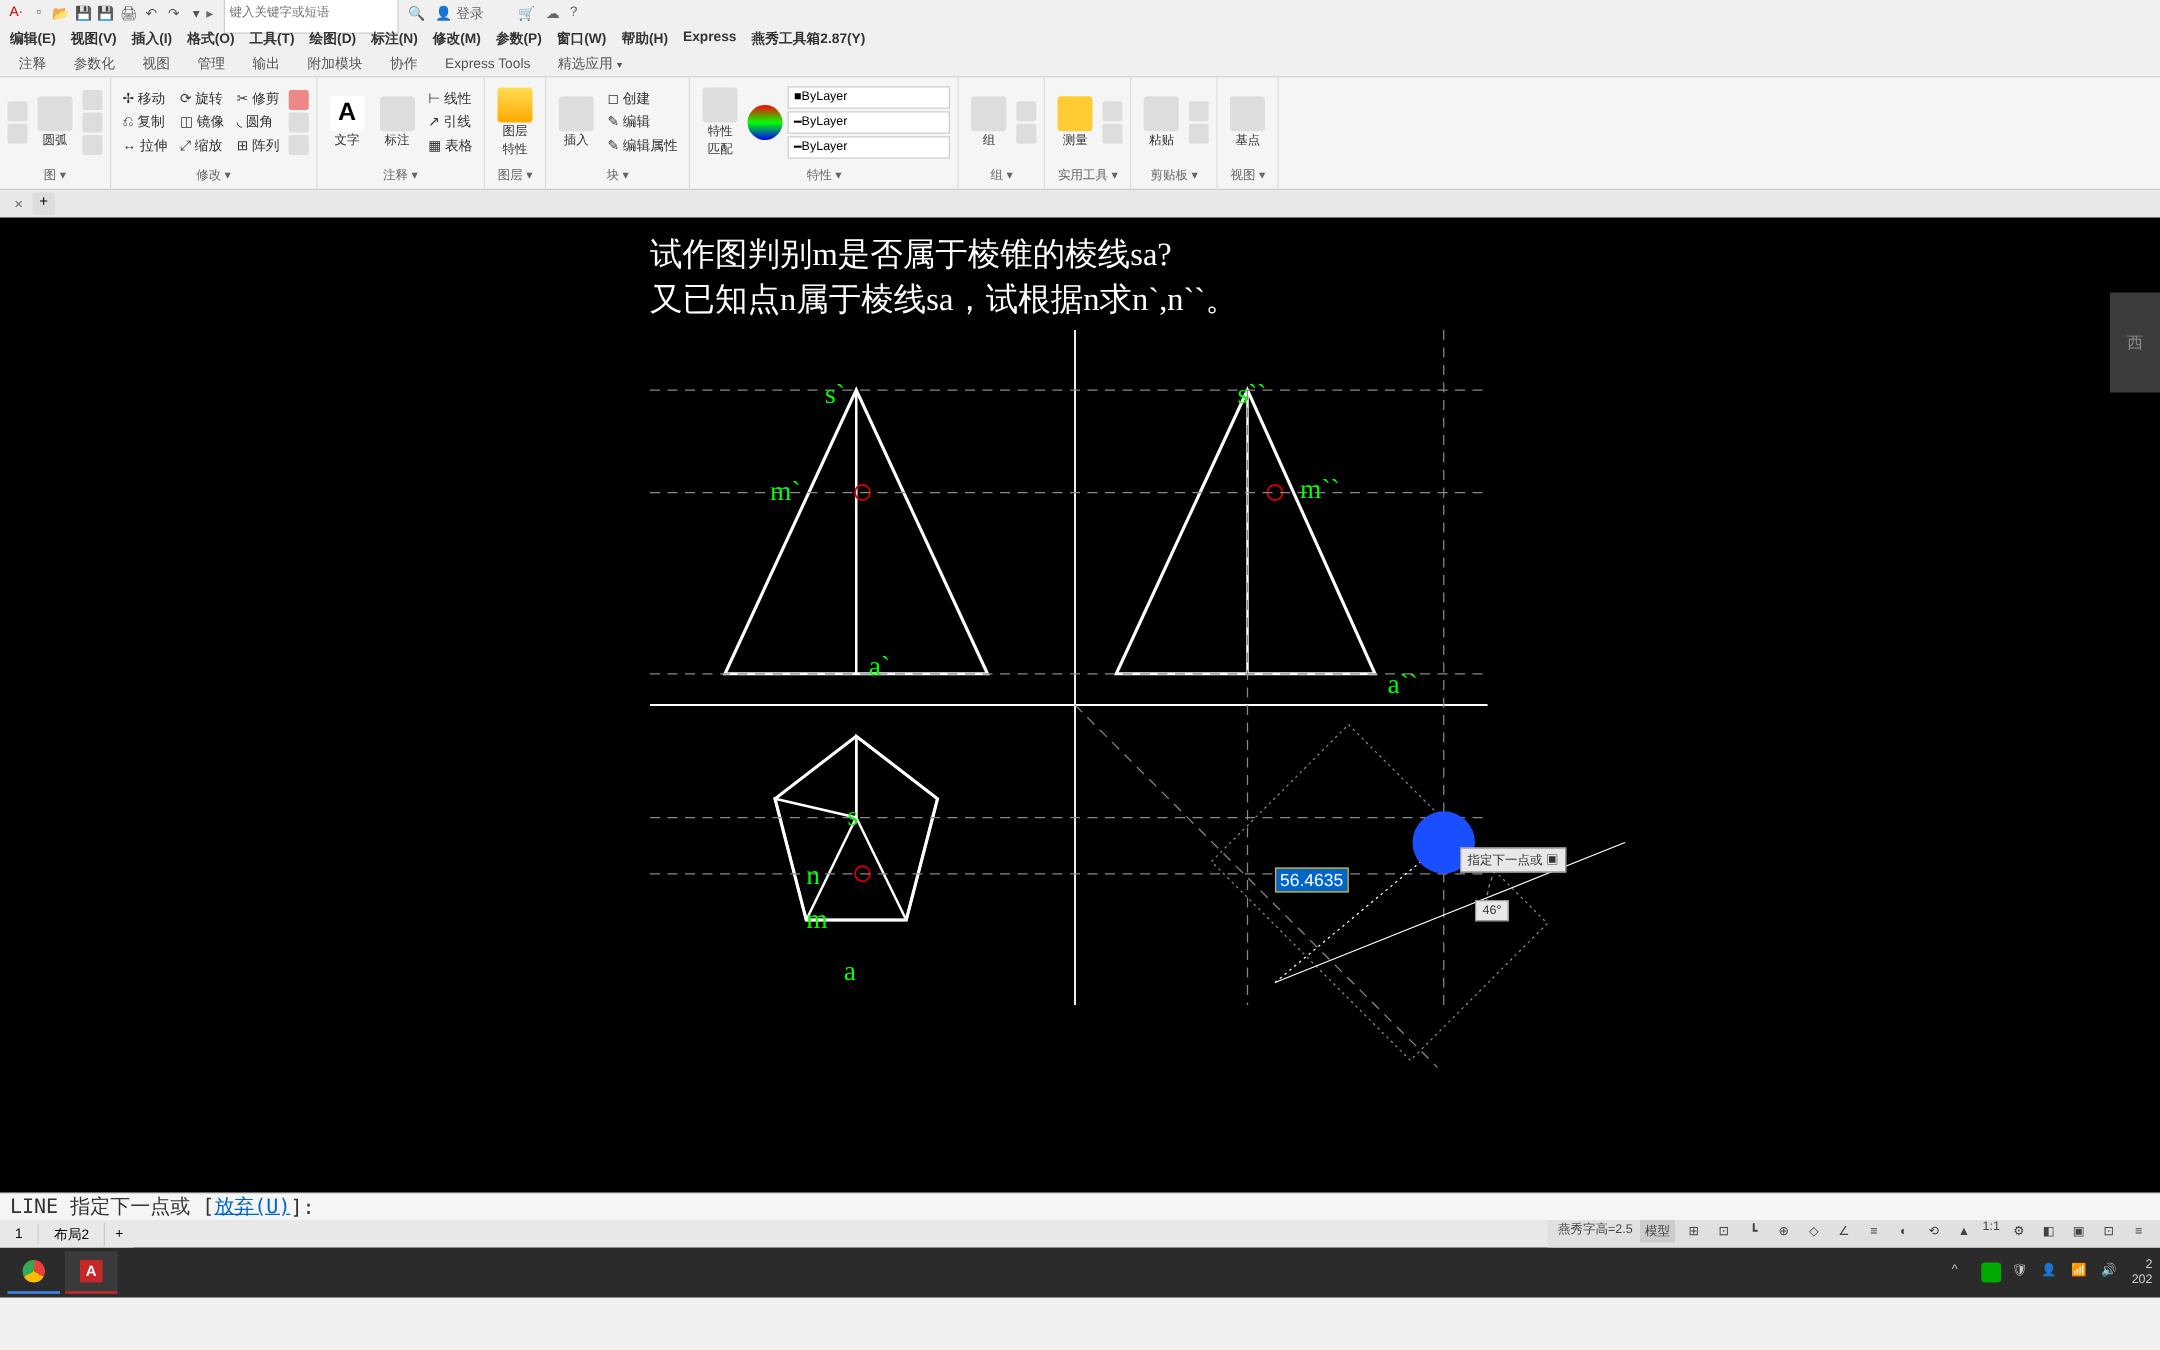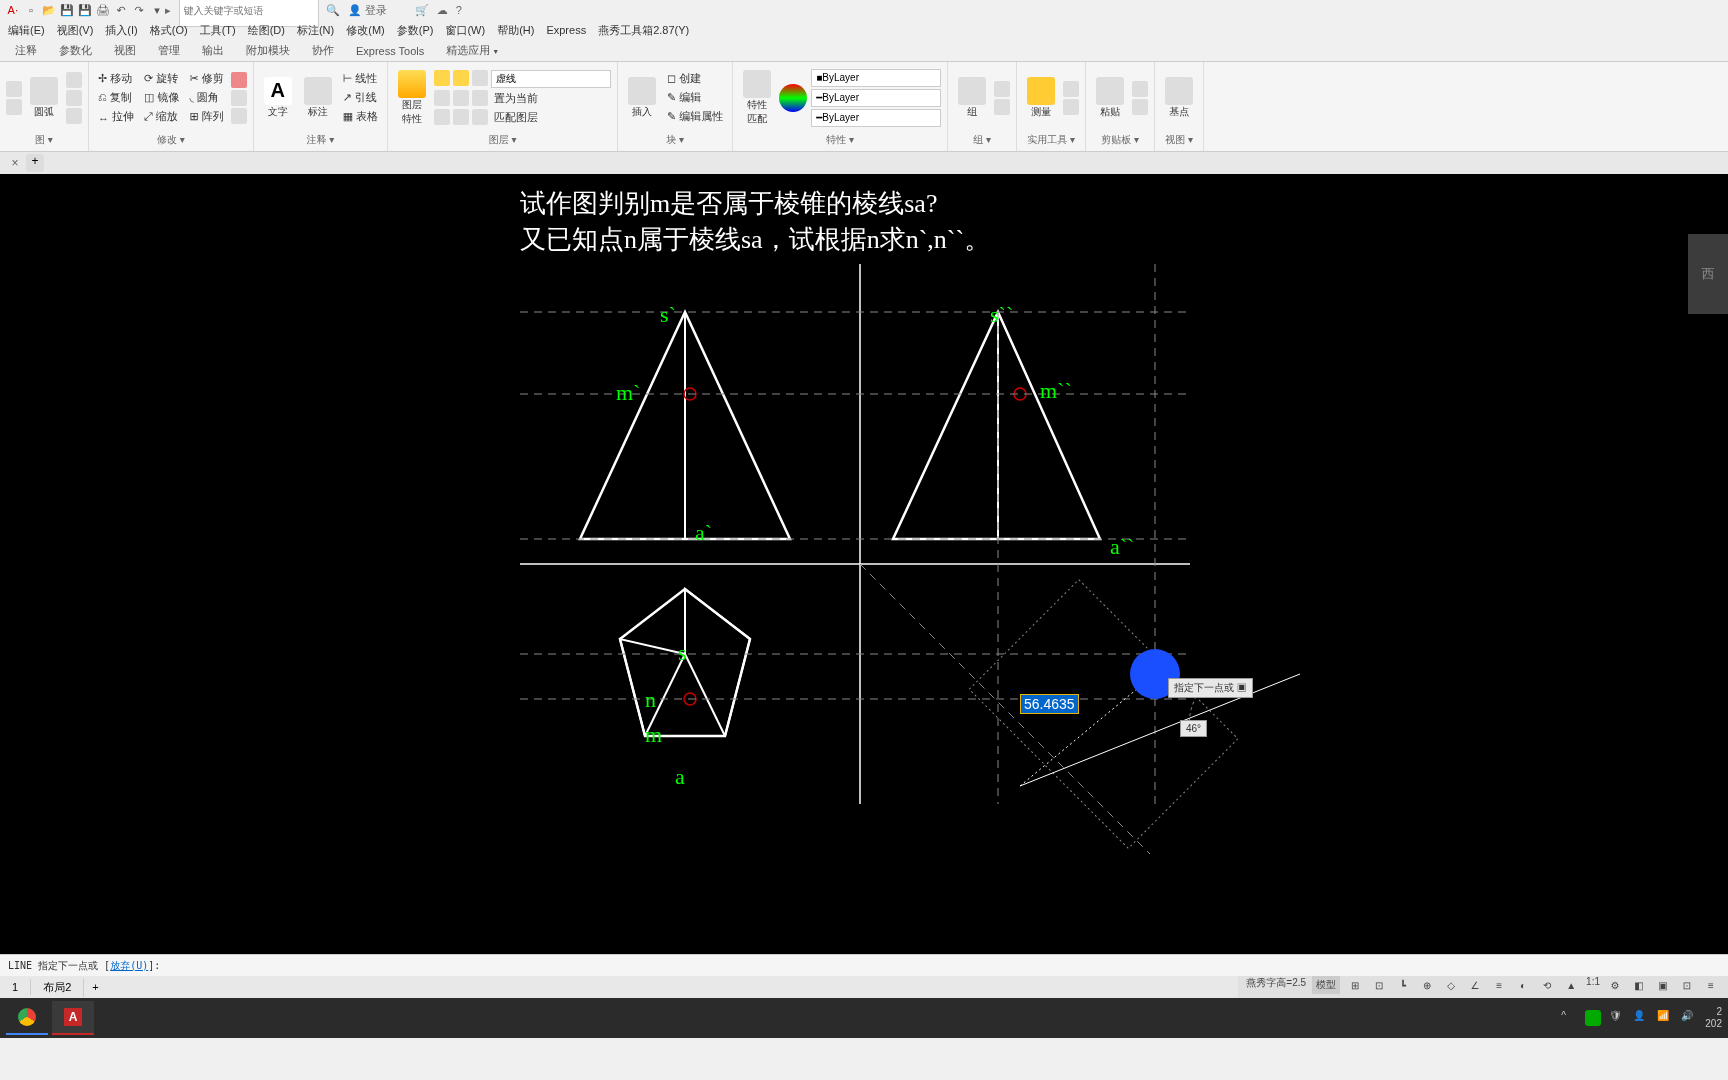--- a/index.html
+++ b/index.html
@@ -8,21 +8,21 @@
     
     .title-bar { height: 20px; background: #f0f0f0; display: flex; align-items: center; padding: 0 5px; }
     .title-qat { display: flex; gap: 2px; }
     .qat-icon { width: 16px; height: 16px; display: inline-flex; align-items: center; justify-content: center; font-size: 11px; color: #555; }
     .title-center { flex: 1; text-align: center; font-size: 11px; color: #666; }
     .title-right { display: flex; align-items: center; gap: 8px; font-size: 11px; color: #666; }
     .search-box { width: 140px; height: 18px; background: #fff; border: 1px solid #ccc; font-size: 10px; padding: 16px 4px; color: #999; }
     
     
     .menu-bar { height: 20px; background: #f0f0f0; display: flex; align-items: center; padding: 0 8px; gap: 12px; font-size: 11px; color: #333; }
-    .menu-item { cursor: pointer; }
+    .menu-item { cursor: pointer; font-weight: bold; }
     
     
     .ribbon-tabs { height: 22px; background: #f0f0f0; display: flex; align-items: center; padding: 0 5px; gap: 2px; font-size: 11px; border-bottom: 1px solid #ccc; }
     .ribbon-tab { padding: 3px 10px; color: #555; cursor: pointer; }
     .ribbon-tab.dropdown::after { content: " ▼"; font-size: 7px; }
     
     
     .ribbon { height: 90px; background: #f5f5f5; display: flex; border-bottom: 1px solid #ccc; }
     .ribbon-panel { display: flex; flex-direction: column; border-right: 1px solid #ddd; padding: 2px 6px; }
     .ribbon-panel-content { flex: 1; display: flex; align-items: center; gap: 4px; }
@@ -46,21 +46,21 @@
     .canvas-text { position: absolute; color: #fff; font-size: 26px; font-family: "SimSun", serif; }
     .canvas-label { position: absolute; color: #0f0; font-size: 22px; font-family: "Times New Roman", serif; }
     .canvas svg { position: absolute; top: 0; left: 0; }
     .viewcube { position: absolute; right: 0; top: 60px; width: 40px; height: 80px; background: rgba(200,200,200,0.3); display: flex; align-items: center; justify-content: center; color: #888; font-size: 13px; }
     .dyn-input { position: absolute; background: #fff; border: 1px solid #eab308; font-size: 14px; padding: 1px 3px; color: #000; }
     .dyn-input.selected { background: #0066cc; color: #fff; }
     .dyn-tooltip { position: absolute; background: #e8e8e8; border: 1px solid #999; font-size: 10px; padding: 2px 5px; color: #333; }
     .cursor-circle { position: absolute; width: 50px; height: 50px; background: #1a4fff; border-radius: 50%; }
     
     
-    .cmd-line { height: 22px; background: #f5f5f5; border-top: 1px solid #ccc; display: flex; align-items: center; padding: 0 8px; font-size: 10px; color: #333; font-family: monospace; }
+    .cmd-line { height: 22px; background: #f5f5f5; border-top: 1px solid #ccc; display: flex; align-items: center; padding: 0 8px; font-size: 16px; color: #333; font-family: monospace; }
     .cmd-line .u { color: #0066cc; text-decoration: underline; }
     
     
     .layout-tabs { height: 22px; background: #e8e8e8; display: flex; align-items: center; font-size: 11px; }
     .layout-tab { padding: 2px 12px; border-right: 1px solid #ccc; cursor: pointer; }
     .layout-add { padding: 2px 8px; cursor: pointer; }
     
     
     .status-bar { position: absolute; right: 0; bottom: 70px; height: 22px; background: #e0e0e0; display: flex; align-items: flex-start; gap: 6px; padding: 0 8px; font-size: 10px; color: #444; }
     .status-btn { width: 18px; height: 18px; display: inline-flex; align-items: center; justify-content: center; cursor: pointer; }
@@ -189,42 +189,20 @@
     </div>
     <div class="ribbon-panel-label">注释 ▾</div>
   </div>
 
   <div class="ribbon-panel">
     <div class="ribbon-panel-content">
       <div class="ribbon-btn">
         <span class="ribbon-icon-lg" style="background:linear-gradient(#fd5,#fa0)"></span>
         <span class="ribbon-label" style="white-space:pre">图层
 特性</span>
-      </div>
-      <div class="ribbon-col">
-        <div style="display:flex;gap:3px">
-          <span class="ribbon-icon" style="background:#ffd54a"></span>
-          <span class="ribbon-icon" style="background:#ffd54a"></span>
-          <span class="ribbon-icon"></span>
-          <div class="layer-dropdown">
-              <span>虚线</span>
-            </div>
-        </div>
-        <div style="display:flex;gap:3px">
-          <span class="ribbon-icon"></span>
-          <span class="ribbon-icon"></span>
-          <span class="ribbon-icon"></span>
-          <span class="ribbon-btn-sm">置为当前</span>
-        </div>
-        <div style="display:flex;gap:3px">
-          <span class="ribbon-icon"></span>
-          <span class="ribbon-icon"></span>
-          <span class="ribbon-icon"></span>
-          <span class="ribbon-btn-sm">匹配图层</span>
-        </div>
       </div>
     </div>
     <div class="ribbon-panel-label">图层 ▾</div>
   </div>
 
   <div class="ribbon-panel">
     <div class="ribbon-panel-content">
       <div class="ribbon-btn">
         <span class="ribbon-icon-lg"></span>
         <span class="ribbon-label">插入</span>

